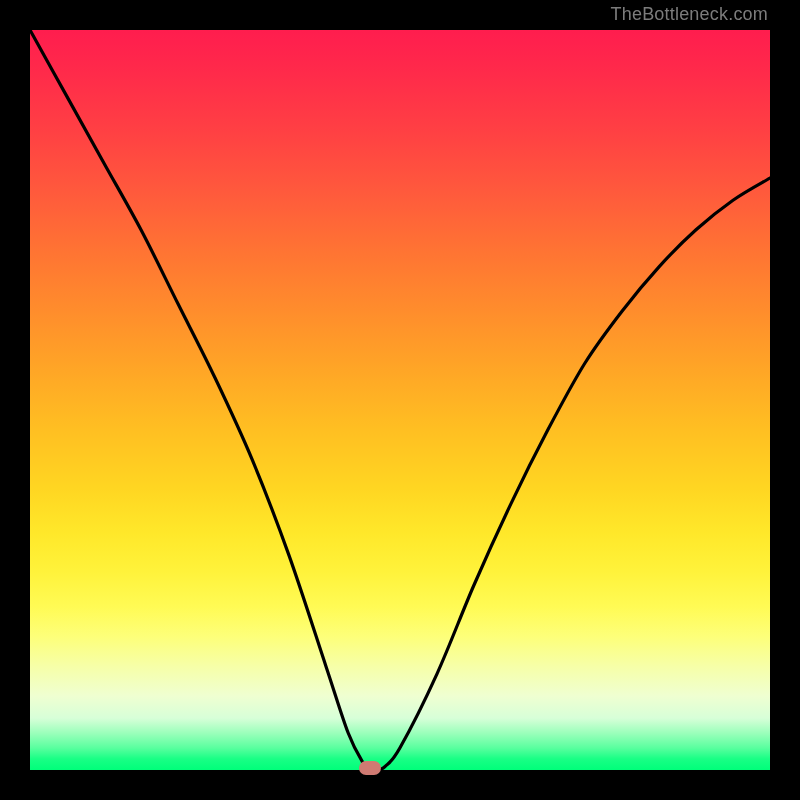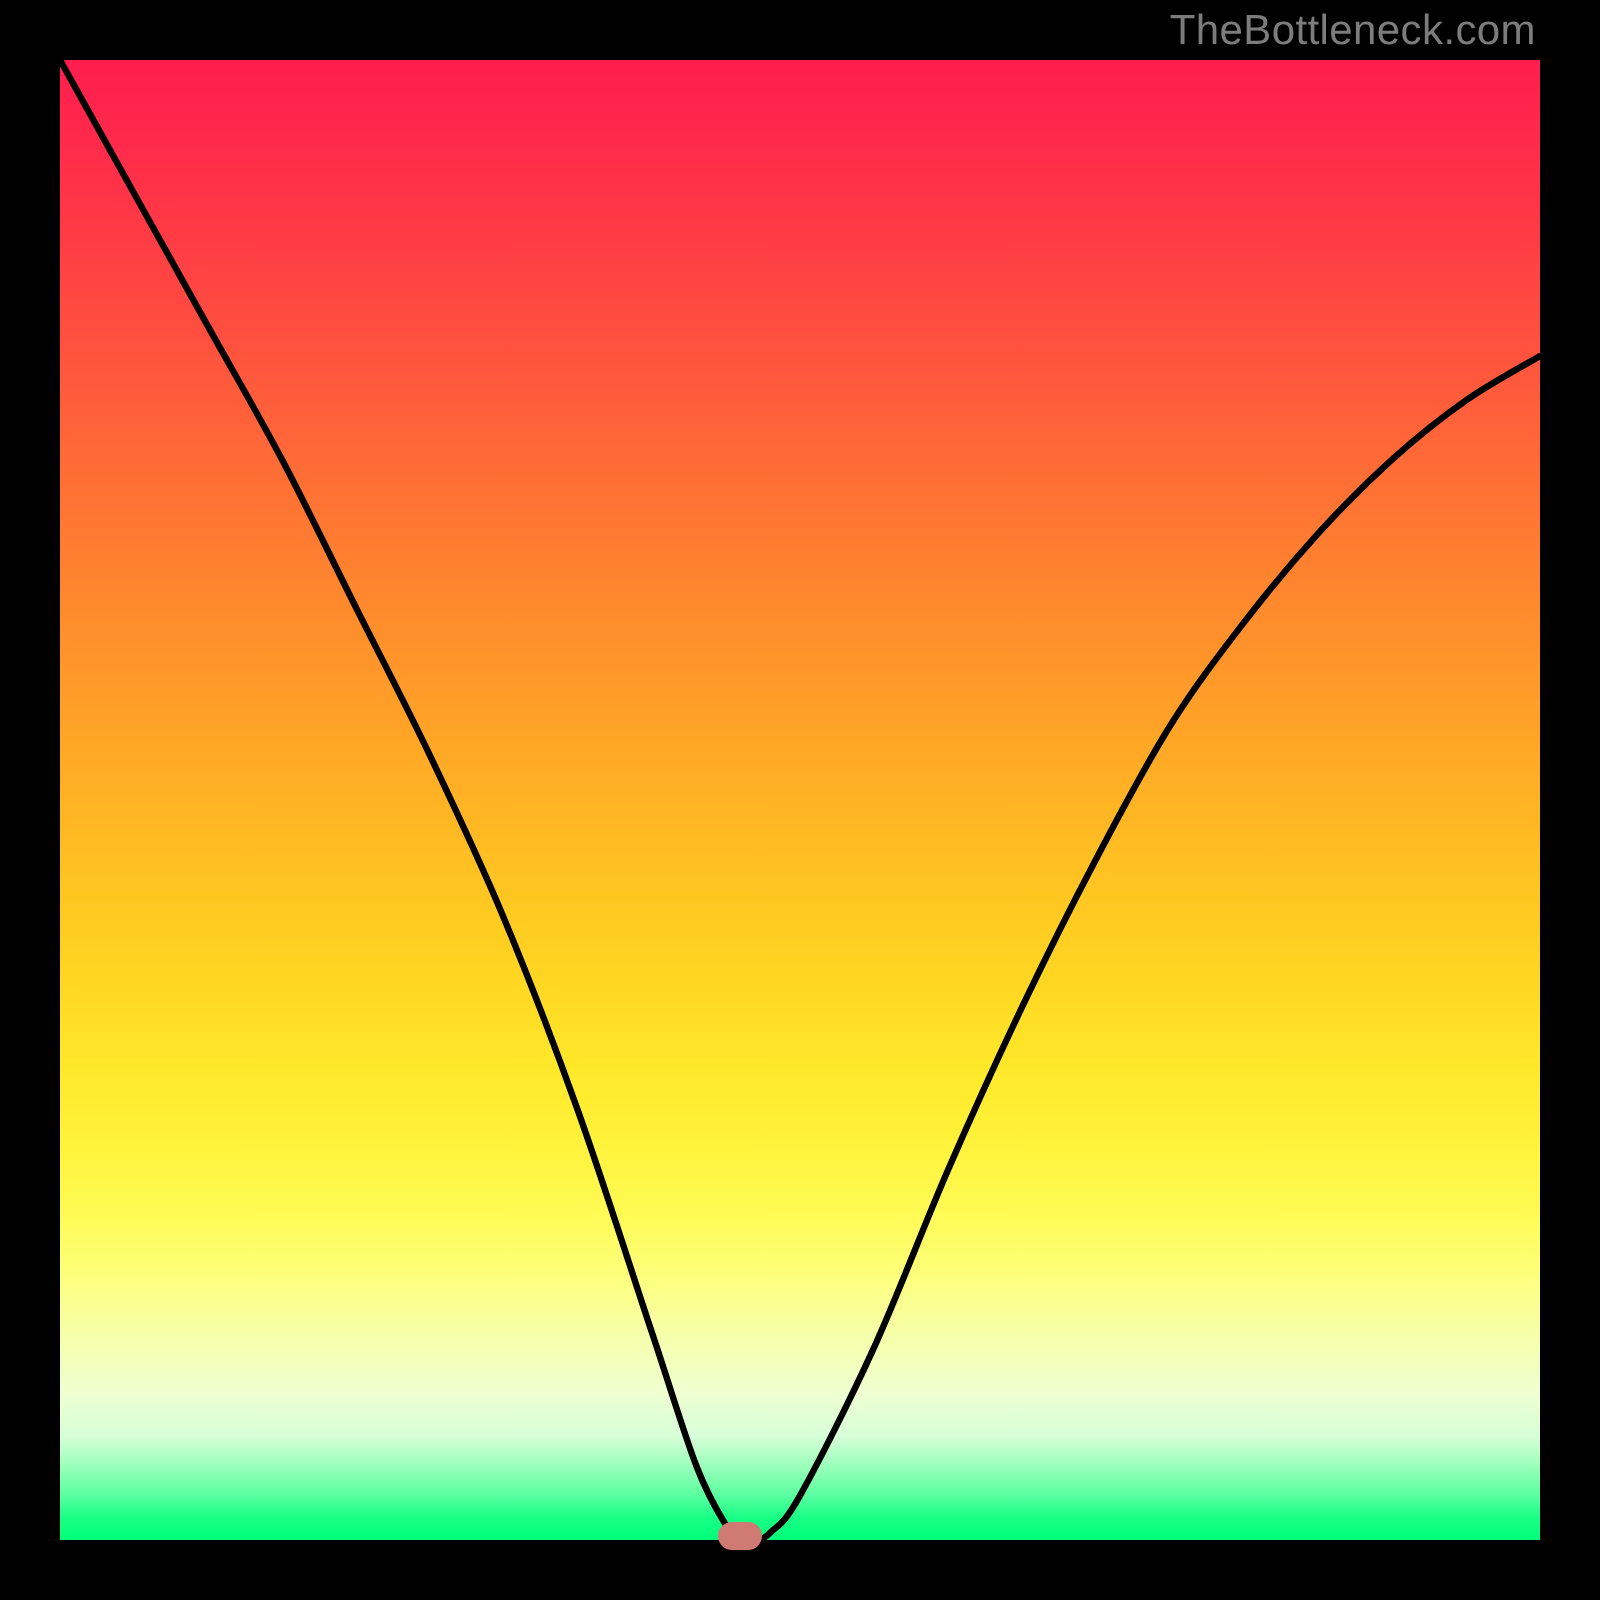--- a/index.html
+++ b/index.html
@@ -47,21 +47,21 @@
       #5aff9f 97%,
       #19ff85 98.5%,
       #00ff7a 100%
     );
   }
   .watermark {
     position: absolute;
     top: 4px;
     right: 32px;
     color: #7c7c7c;
-    font-size: 21px;
+    font-size: 18px;
     font-weight: 400;
     letter-spacing: 0.2px;
     user-select: none;
   }
   svg.curve {
     position: absolute;
     top: 0;
     left: 0;
     width: 740px;
     height: 740px;

